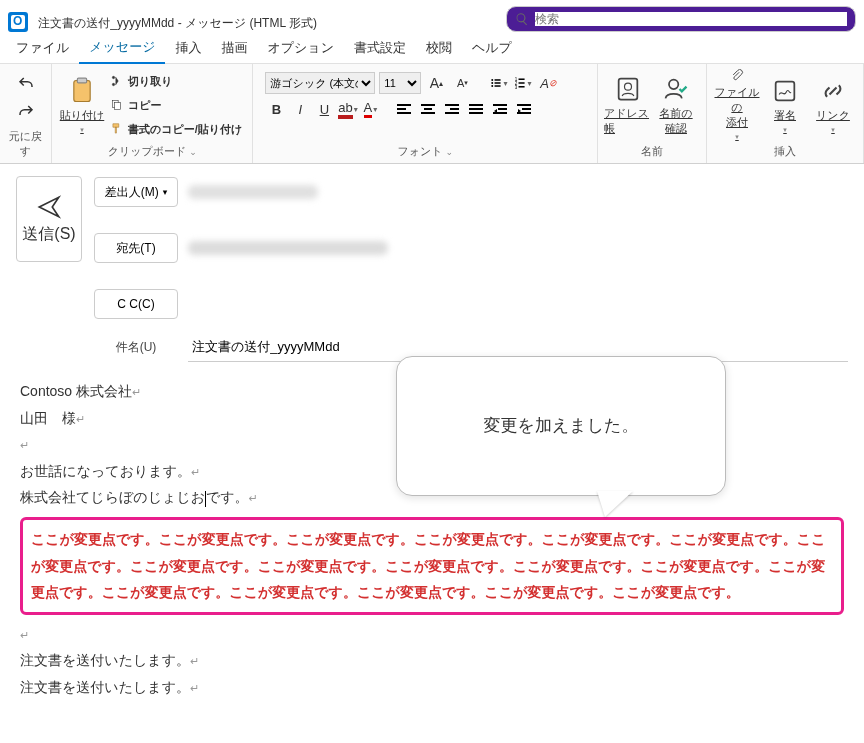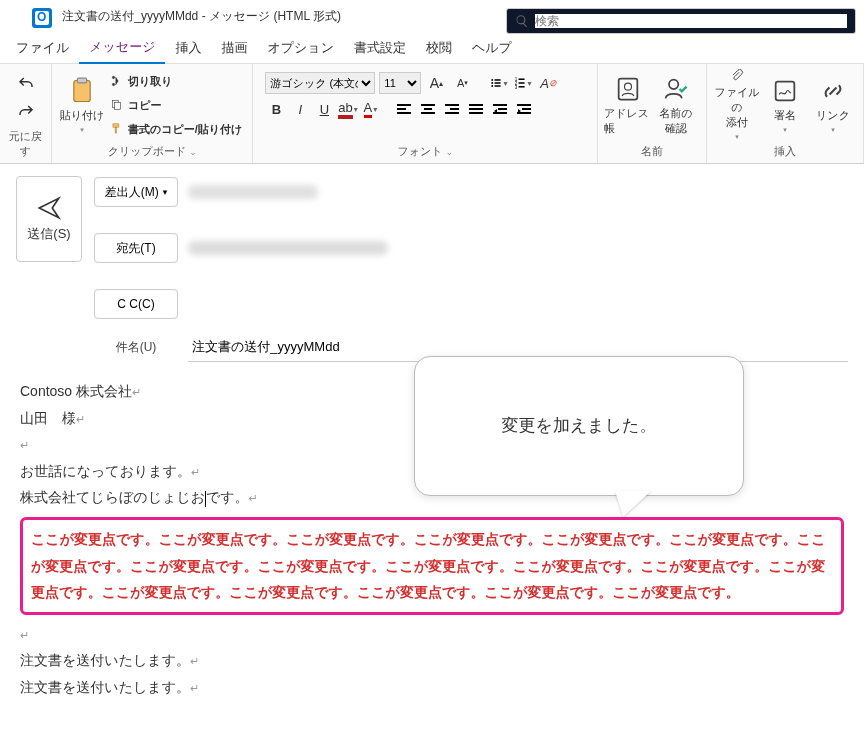--- a/index.html
+++ b/index.html
@@ -1,33 +1,33 @@
 <!DOCTYPE html>
 <html><head>
 <meta charset="utf-8">
 <style>
 * { box-sizing: border-box; margin: 0; padding: 0; }
 body { font-family: "Yu Gothic UI", "Meiryo", sans-serif; font-size: 12px; background: #fff; color: #333; width: 864px; }
-.title-bar { display: flex; align-items: flex-start; height: 32px; padding: 8px 8px; background: #fff; margin-left: 24px; }
+.title-bar { display: flex; align-items: flex-end; height: 32px; padding: 0 8px; background: #fff; }
 .app-icon { width: 20px; height: 20px; background: #0078d4; border-radius: 3px; margin-right: 10px; position: relative; }
 .app-icon::before { content: ""; position: absolute; left: 3px; top: 3px; width: 14px; height: 14px; background: #fff; border-radius: 2px; }
 .app-icon::after { content: "O"; position: absolute; left: 5px; top: 2px; color: #0078d4; font-weight: bold; font-size: 12px; }
 .title-text { flex: 0 0 auto; font-size: 12px; }
 .search-wrap { flex: 1; display: flex; justify-content: flex-end; padding-left: 120px; }
-.search-box { display: flex; align-items: center; width: 350px; height: 26px; border: 1px solid #ccc; border-radius: 3px; padding: 0 8px; background: #0f172a; }
+.search-box { display: flex; align-items: center; width: 350px; height: 26px; border: 1px solid #ccc; border-radius: 10px; padding: 0 8px; background: #4c1d95; }
 .search-box svg { width: 14px; height: 14px; margin-right: 6px; fill: #666; }
 .search-box input { border: none; outline: none; font-size: 12px; flex: 1; }
 .menu-bar { display: flex; align-items: center; height: 32px; padding: 0 6px; background: #fff; border-bottom: 1px solid #e1e1e1; text-align: center; }
 .menu-item { padding: 6px 10px; font-size: 13px; cursor: pointer; }
-.menu-item.active { border-bottom: 2px solid #0078d4; color: #701a75; }
+.menu-item.active { border-bottom: 2px solid #0078d4; color: #0369a1; }
 .ribbon { display: flex; background: #fafafa; border-bottom: 1px solid #d0d0d0; height: 100px; }
 .rgroup { display: flex; flex-direction: column; border-right: 1px solid #e1e1e1; padding: 4px 6px 0; }
 .rgroup-body { flex: 1; display: flex; align-items: center; }
 .rgroup-label { text-align: center; font-size: 11px; color: #555; padding: 2px 0 4px; display: flex; justify-content: center; align-items: center; gap: 3px; }
-.big-btn { display: flex; flex-direction: column; align-items: center; justify-content: center; width: 48px; height: 72px; cursor: pointer; font-size: 11px; gap: 3px; }
+.big-btn { display: flex; flex-direction: column; align-items: center; justify-content: center; width: 48px; height: 72px; cursor: pointer; font-size: 11px; gap: 3px; text-decoration: underline; }
 .big-btn svg { width: 28px; height: 28px; }
 .sm-row { display: flex; flex-direction: column; gap: 4px; padding: 0 4px; }
 .sm-item { display: flex; align-items: center; gap: 4px; font-size: 11px; cursor: pointer; height: 20px; font-weight: bold; }
 .sm-item svg { width: 14px; height: 14px; }
 .font-top { display: flex; align-items: center; gap: 4px; margin-bottom: 4px; }
 .font-top select { font-size: 11px; height: 22px; border: 1px solid #ccc; }
 .font-top .sel-font { width: 110px; }
 .font-top .sel-size { width: 42px; }
 .font-bot { display: flex; gap: 2px; }
 .fbtn { width: 22px; height: 22px; display: flex; align-items: center; justify-content: center; cursor: pointer; font-size: 13px; border: 1px solid transparent; }
@@ -40,21 +40,21 @@
 .hdr-row { display: flex; align-items: center; gap: 10px; height: 32px; }
 .hdr-btn { width: 84px; height: 30px; border: 1px solid #ccc; border-radius: 4px; background: #fff; font-size: 12px; cursor: pointer; display: flex; align-items: center; justify-content: center; gap: 4px; }
 .hdr-field { flex: 1; height: 30px; border: none; border-bottom: 1px solid #ccc; font-size: 13px; padding: 0 4px; outline: none; }
 .blur-sample { width: 130px; height: 14px; background: #e0e0e0; border-radius: 6px; filter: blur(3px); }
 .blur-sample2 { width: 200px; height: 14px; background: #dcdcdc; border-radius: 6px; filter: blur(3px); }
 .subj-row { display: flex; align-items: center; gap: 10px; margin: 4px 0 0 78px; height: 34px; }
 .subj-label { width: 84px; text-align: center; font-size: 12px; color: #444; }
 .body-area { padding: 14px 4px; font-size: 14px; line-height: 1.9; position: relative; }
 .pilcrow { color: #999; font-size: 11px; }
 .change-box { border: 3px solid #e91e8c; border-radius: 6px; padding: 6px 8px; margin: 6px 0; color: #d32f2f; font-weight: bold; }
-.callout { position: absolute; top: -8px; left: 398px; width: 330px; height: 140px; background: #fff; border: 1px solid #bbb; border-radius: 16px; box-shadow: 0 2px 8px rgba(0,0,0,0.12); display: flex; align-items: center; justify-content: center; font-size: 17px; color: #333; z-index: 5; }
+.callout { position: absolute; top: -8px; left: 380px; width: 330px; height: 140px; background: #fff; border: 1px solid #bbb; border-radius: 16px; box-shadow: 0 2px 8px rgba(0,0,0,0.12); display: flex; align-items: center; justify-content: center; font-size: 17px; color: #333; z-index: 5; }
 .callout-tail { position: absolute; bottom: -22px; left: 200px; width: 0; height: 0; border-left: 8px solid transparent; border-right: 28px solid transparent; border-top: 26px solid #fff; filter: drop-shadow(0 1px 1px rgba(0,0,0,0.2)); }
 .caret-line { display: inline-block; width: 1px; height: 16px; background: #000; vertical-align: middle; }
 .para-icons { display: flex; flex-direction: column; gap: 4px; }
 .para-row { display: flex; gap: 2px; }
 .tiny-caret { font-size: 7px; color: #888; }
 </style>
 </head>
 <body>
 
 <div class="title-bar">
@@ -296,21 +296,21 @@
     <div class="rgroup-label">挿入</div>
   </div>
 </div>
 
 <div class="compose">
   <div class="hdr-area">
     <div class="send-col">
       <svg viewBox="0 0 24 24">
           <path d="M3 12l18-9-6 9 6 9z" fill="none" stroke="#333" stroke-width="1.5"></path>
         </svg>
-      <span style="margin-top:4px;font-size:13px">送信(S)</span>
+      <span style="margin-top:4px;font-size:16px">送信(S)</span>
     </div>
     <div class="hdr-rows">
       <div class="hdr-row">
         <button class="hdr-btn">
             <span>差出人(M)</span>
             <span style="font-size:9px">▾</span>
           </button>
         <div class="blur-sample"></div>
       </div>
       <div class="hdr-row">

